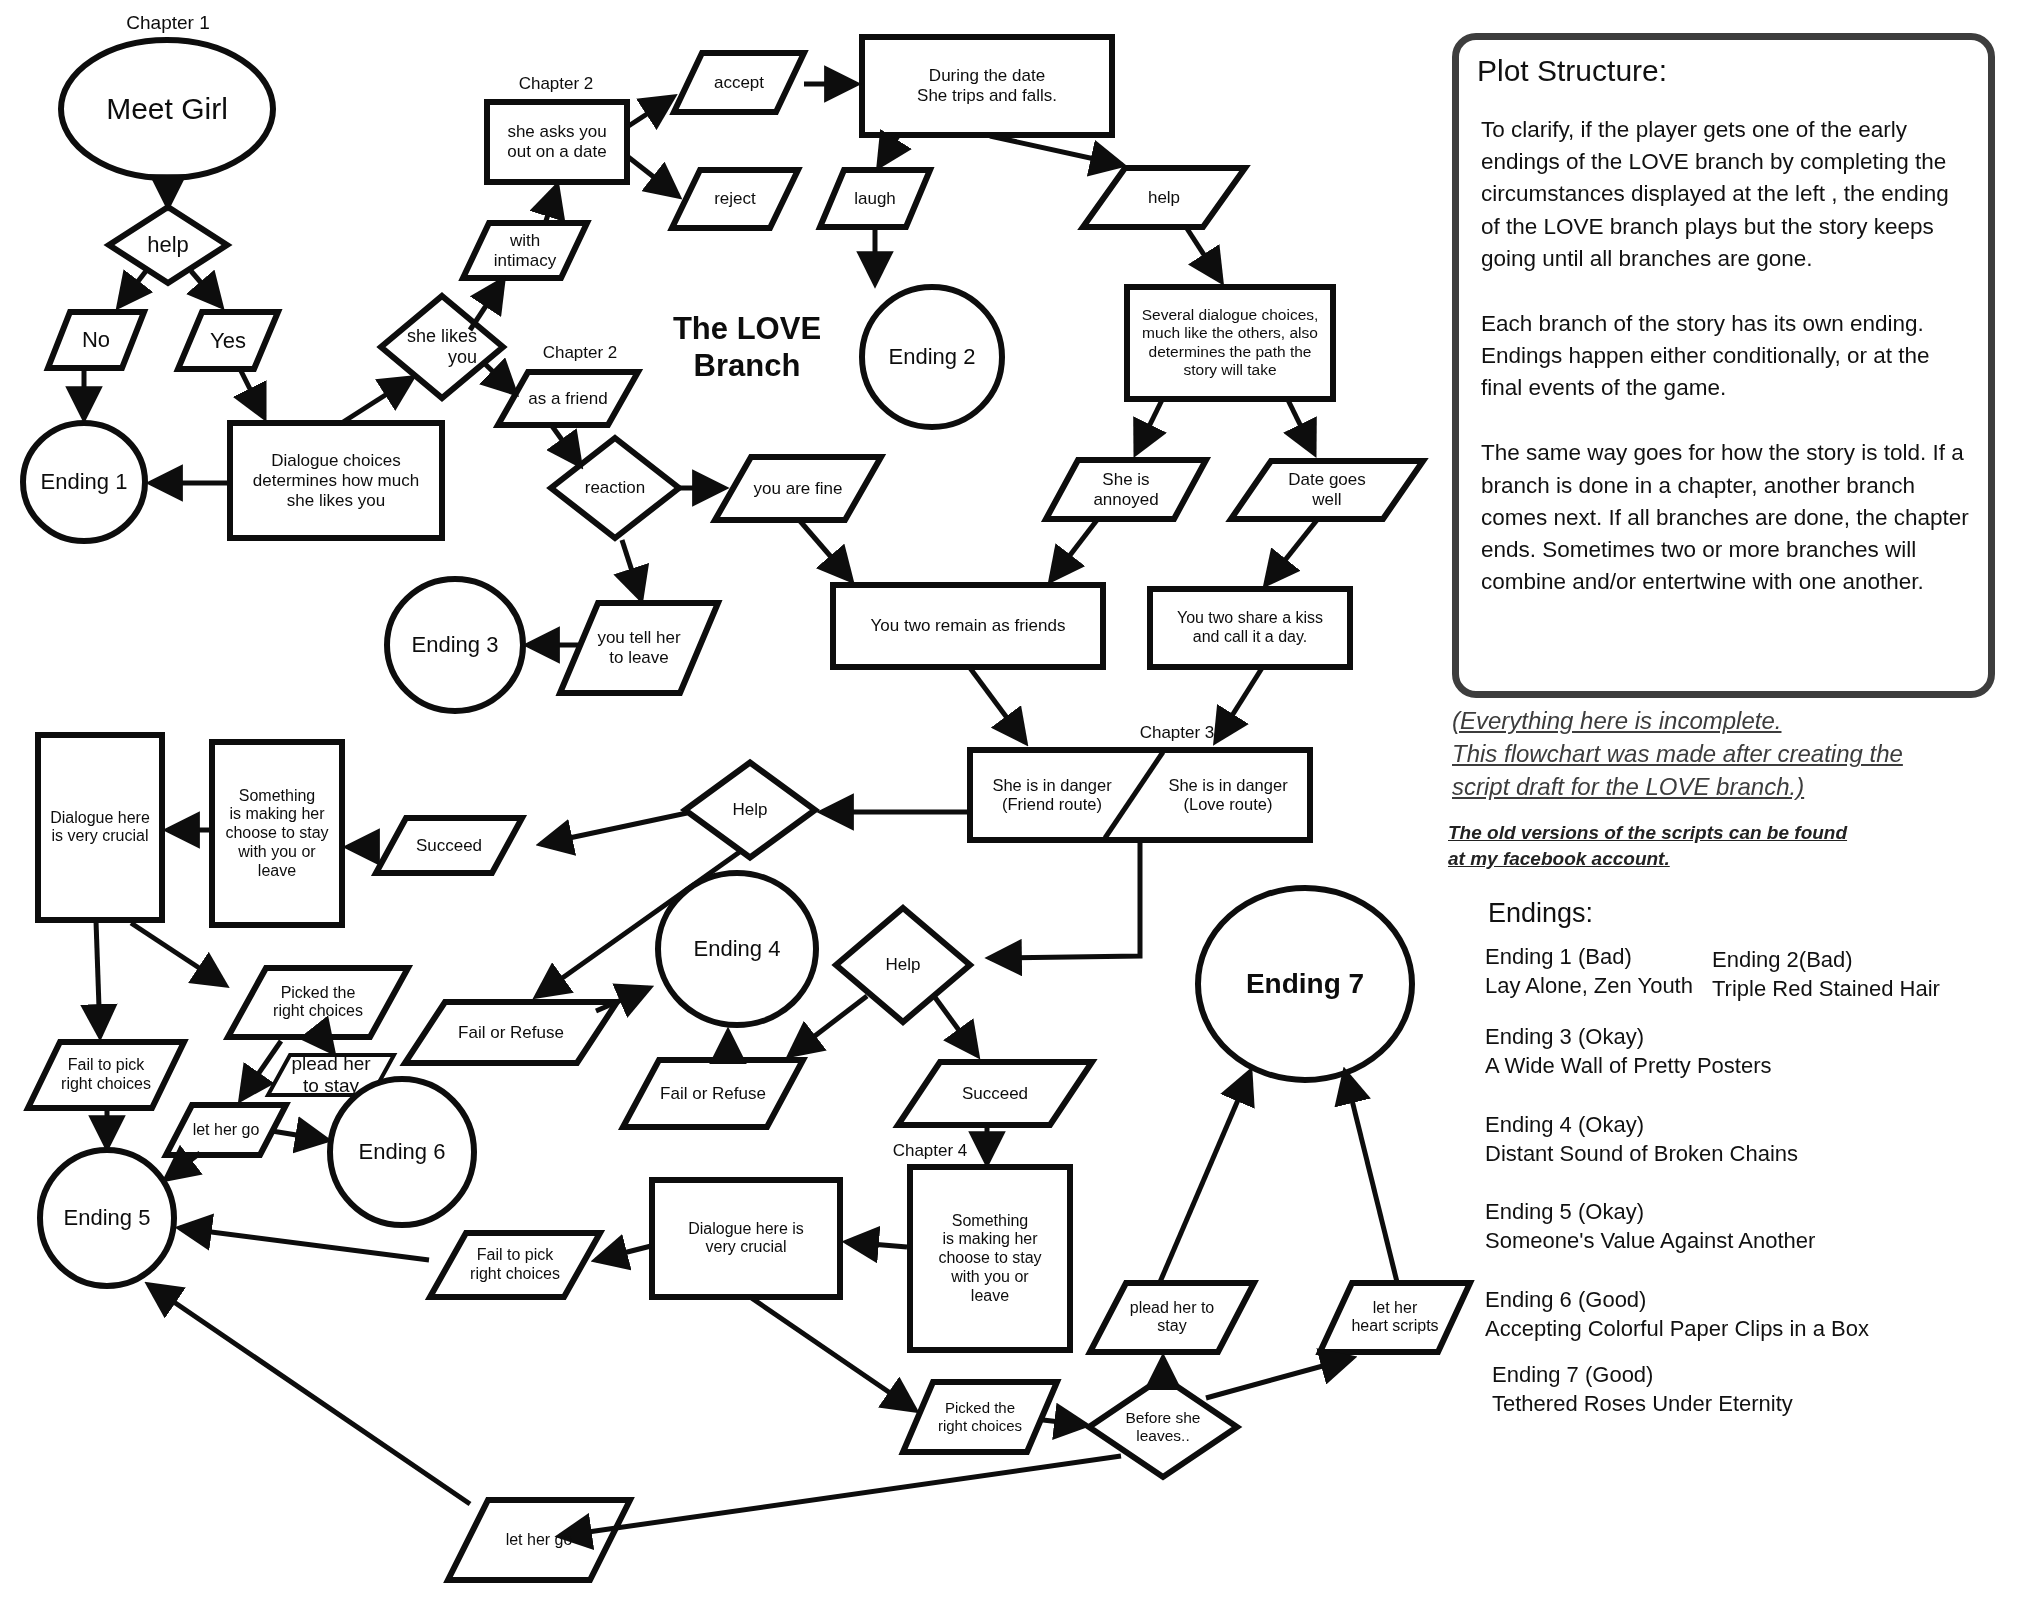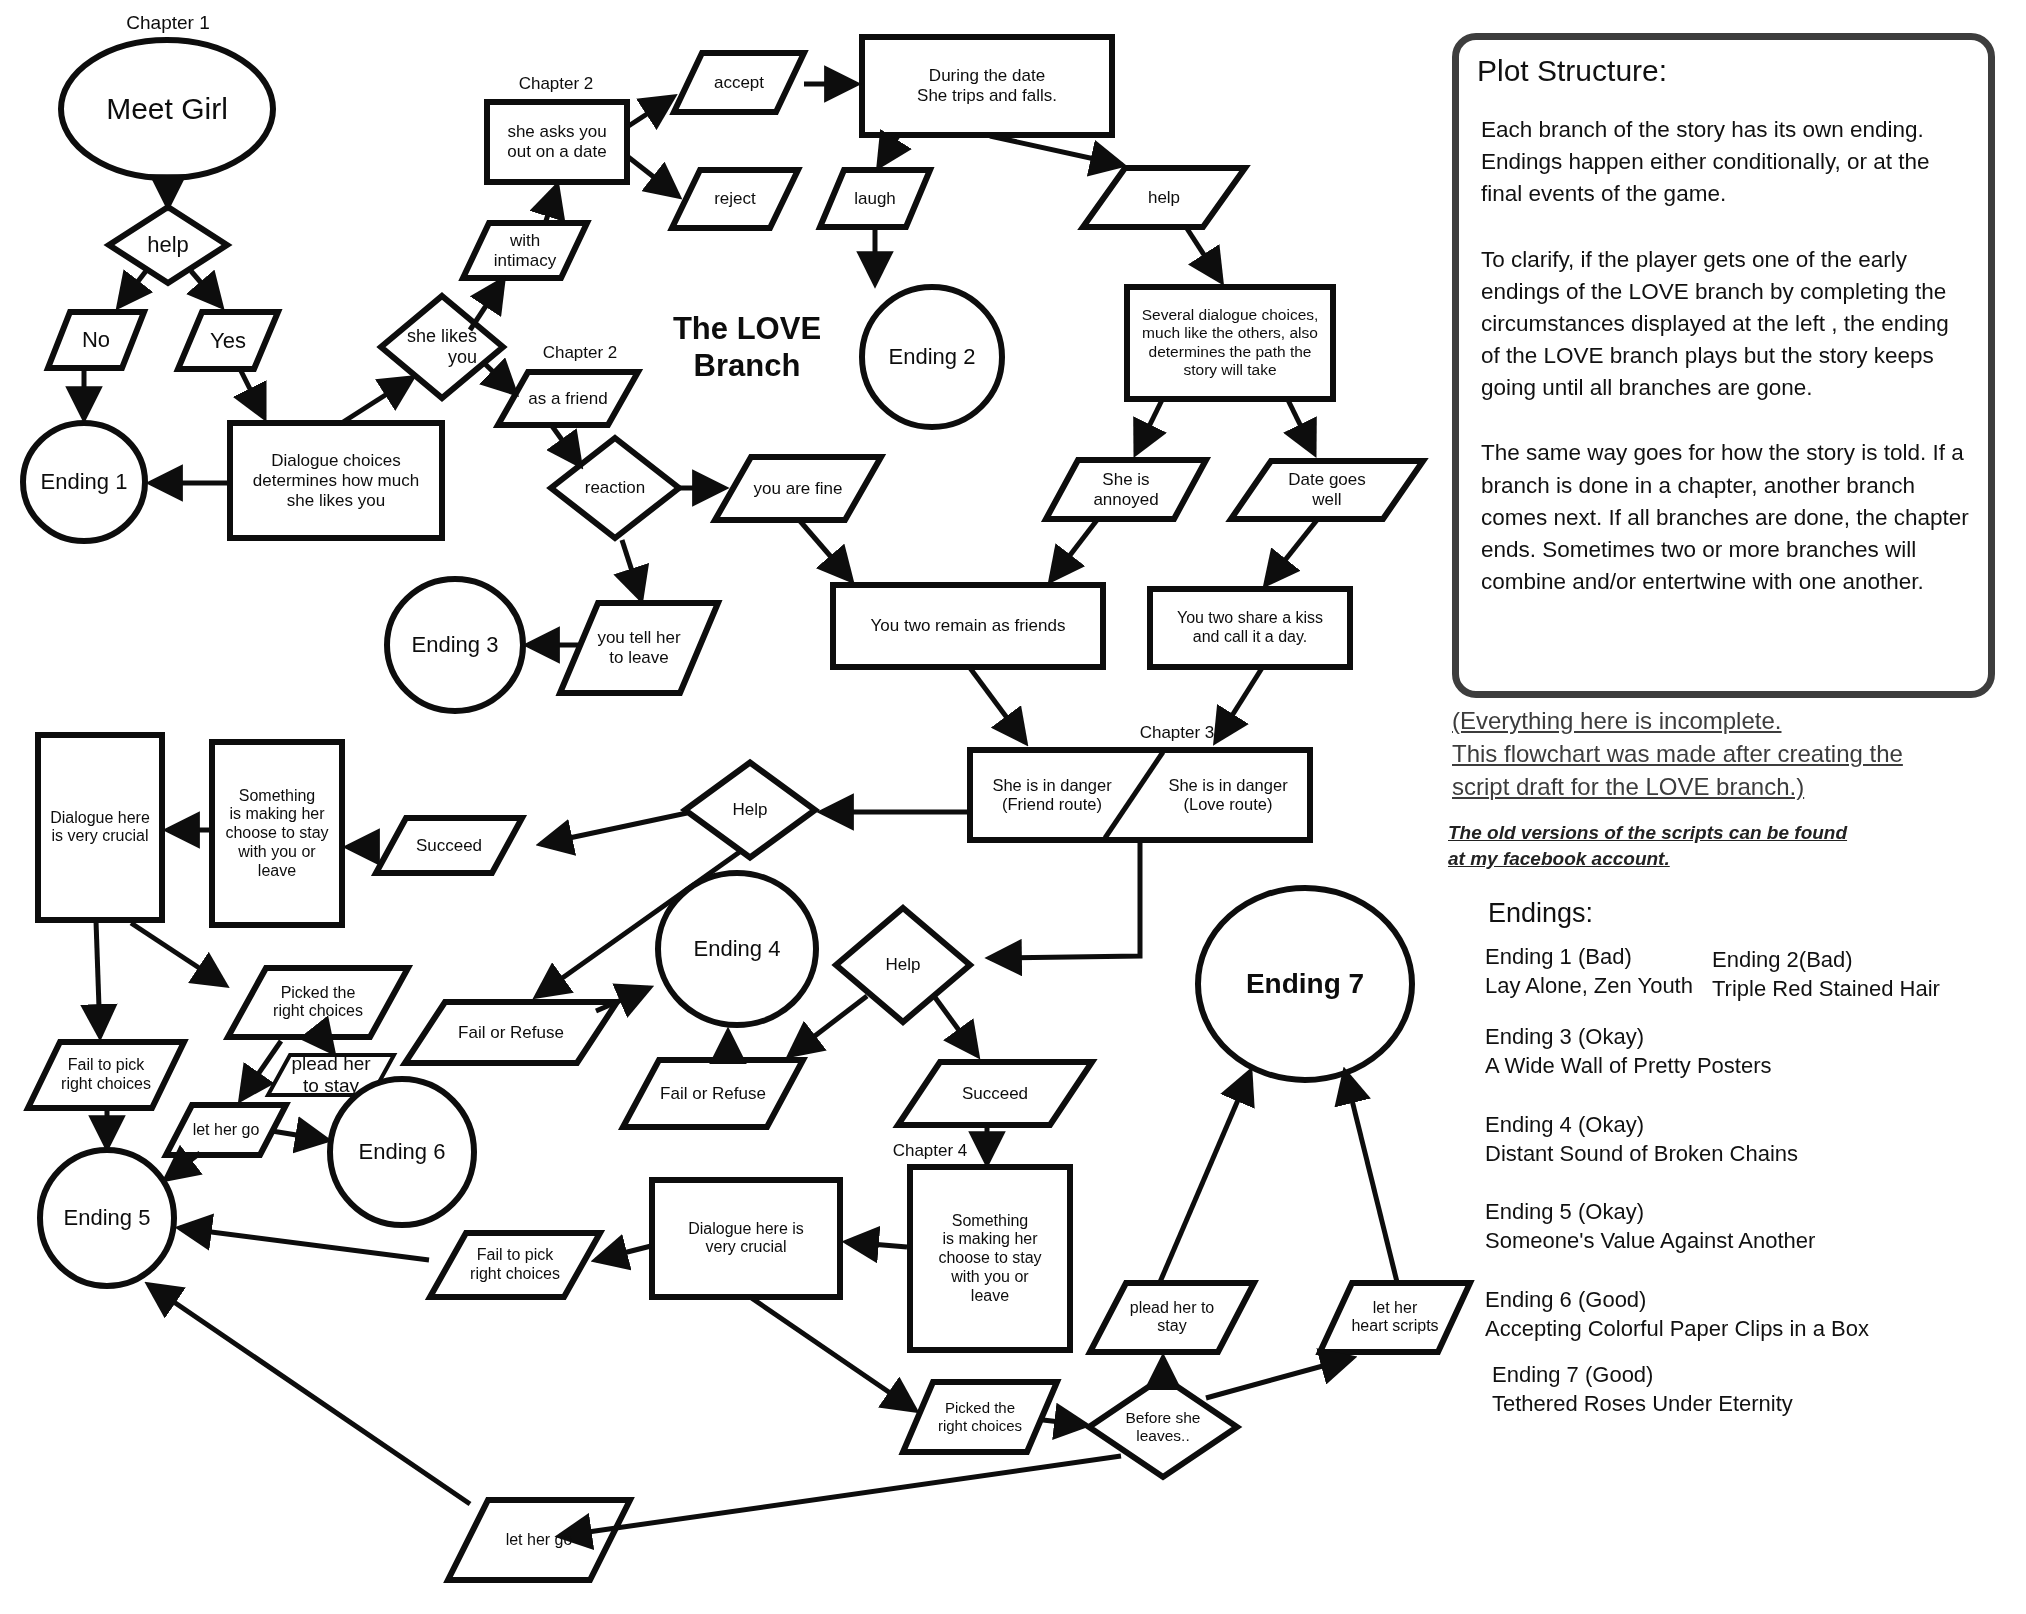--- a/index.html
+++ b/index.html
@@ -9,21 +9,21 @@
   #label-layer{position:absolute;left:0;top:0;width:100%;height:100%;pointer-events:none;}
   .shape{fill:#ffffff;stroke:#0d0d0d;stroke-linejoin:miter;}
   .edge{fill:none;stroke:#0d0d0d;}
   .node-label{position:absolute;transform:translate(-50%,-50%);text-align:center;
               white-space:pre-line;line-height:1.18;color:#0d0d0d;}
   .panel{position:absolute;left:1452px;top:33px;width:543px;height:665px;box-sizing:border-box;
          border:7px solid #3d3d3d;border-radius:24px;background:#fff;padding:14px 18px;}
   .panel h1{margin:0 0 26px 0;font-size:30px;font-weight:normal;}
   .panel p{margin:0 0 33px 4px;font-size:22.5px;line-height:1.43;}
   .note1{position:absolute;left:1452px;top:704px;width:520px;font-size:24px;line-height:1.38;
-         color:#3c3c3c;text-decoration:underline;white-space:pre-line;}
+         font-style:italic;color:#3c3c3c;text-decoration:underline;white-space:pre-line;}
   .note2{position:absolute;left:1448px;top:820px;width:480px;font-size:19px;line-height:1.35;
          font-style:italic;font-weight:bold;color:#222;text-decoration:underline;white-space:pre-line;}
   .endings-heading{position:absolute;left:1488px;top:898px;font-size:27px;}
   .ending-item{position:absolute;font-size:22px;line-height:1.33;}
 </style>
 </head>
 <body>
 
 <div class="canvas">
   <svg id="flow-svg" width="2026" height="1614" viewBox="0 0 2026 1614">
@@ -230,22 +230,22 @@
       <div class="node-label" style="left: 1172px; top: 1317.5px; font-size: 16px;">plead her to
 stay</div>
       <div class="node-label" style="left: 1395px; top: 1317.5px; font-size: 16px;">let her
 heart scripts</div>
       <div class="node-label" style="left: 1305px; top: 984px; font-size: 28px; font-weight: bold;">Ending 7</div>
       <div class="node-label" style="left: 539px; top: 1540px; font-size: 16px;">let her go</div>
     </div>
 
   <div class="panel">
     <h1>Plot Structure:</h1>
+    <p>To clarify, if the player gets one of the early endings of the LOVE branch by completing the circumstances displayed at the left , the ending of the LOVE branch plays but the story keeps going until all branches are gone.</p>
     <p>Each branch of the story has its own ending. Endings happen either conditionally, or at the final events of the game.</p>
-    <p>To clarify, if the player gets one of the early endings of the LOVE branch by completing the circumstances displayed at the left , the ending of the LOVE branch plays but the story keeps going until all branches are gone.</p>
     <p>The same way goes for how the story is told. If a branch is done in a chapter, another branch comes next. If all branches are done, the chapter ends. Sometimes two or more branches will combine and/or entertwine with one another.</p>
   </div>
 
   <div class="note1">(Everything here is incomplete.
 This flowchart was made after creating the
 script draft for the LOVE branch.)</div>
   <div class="note2">The old versions of the scripts can be found
 at my facebook account.</div>
 
   <div class="endings-heading">Endings:</div>

